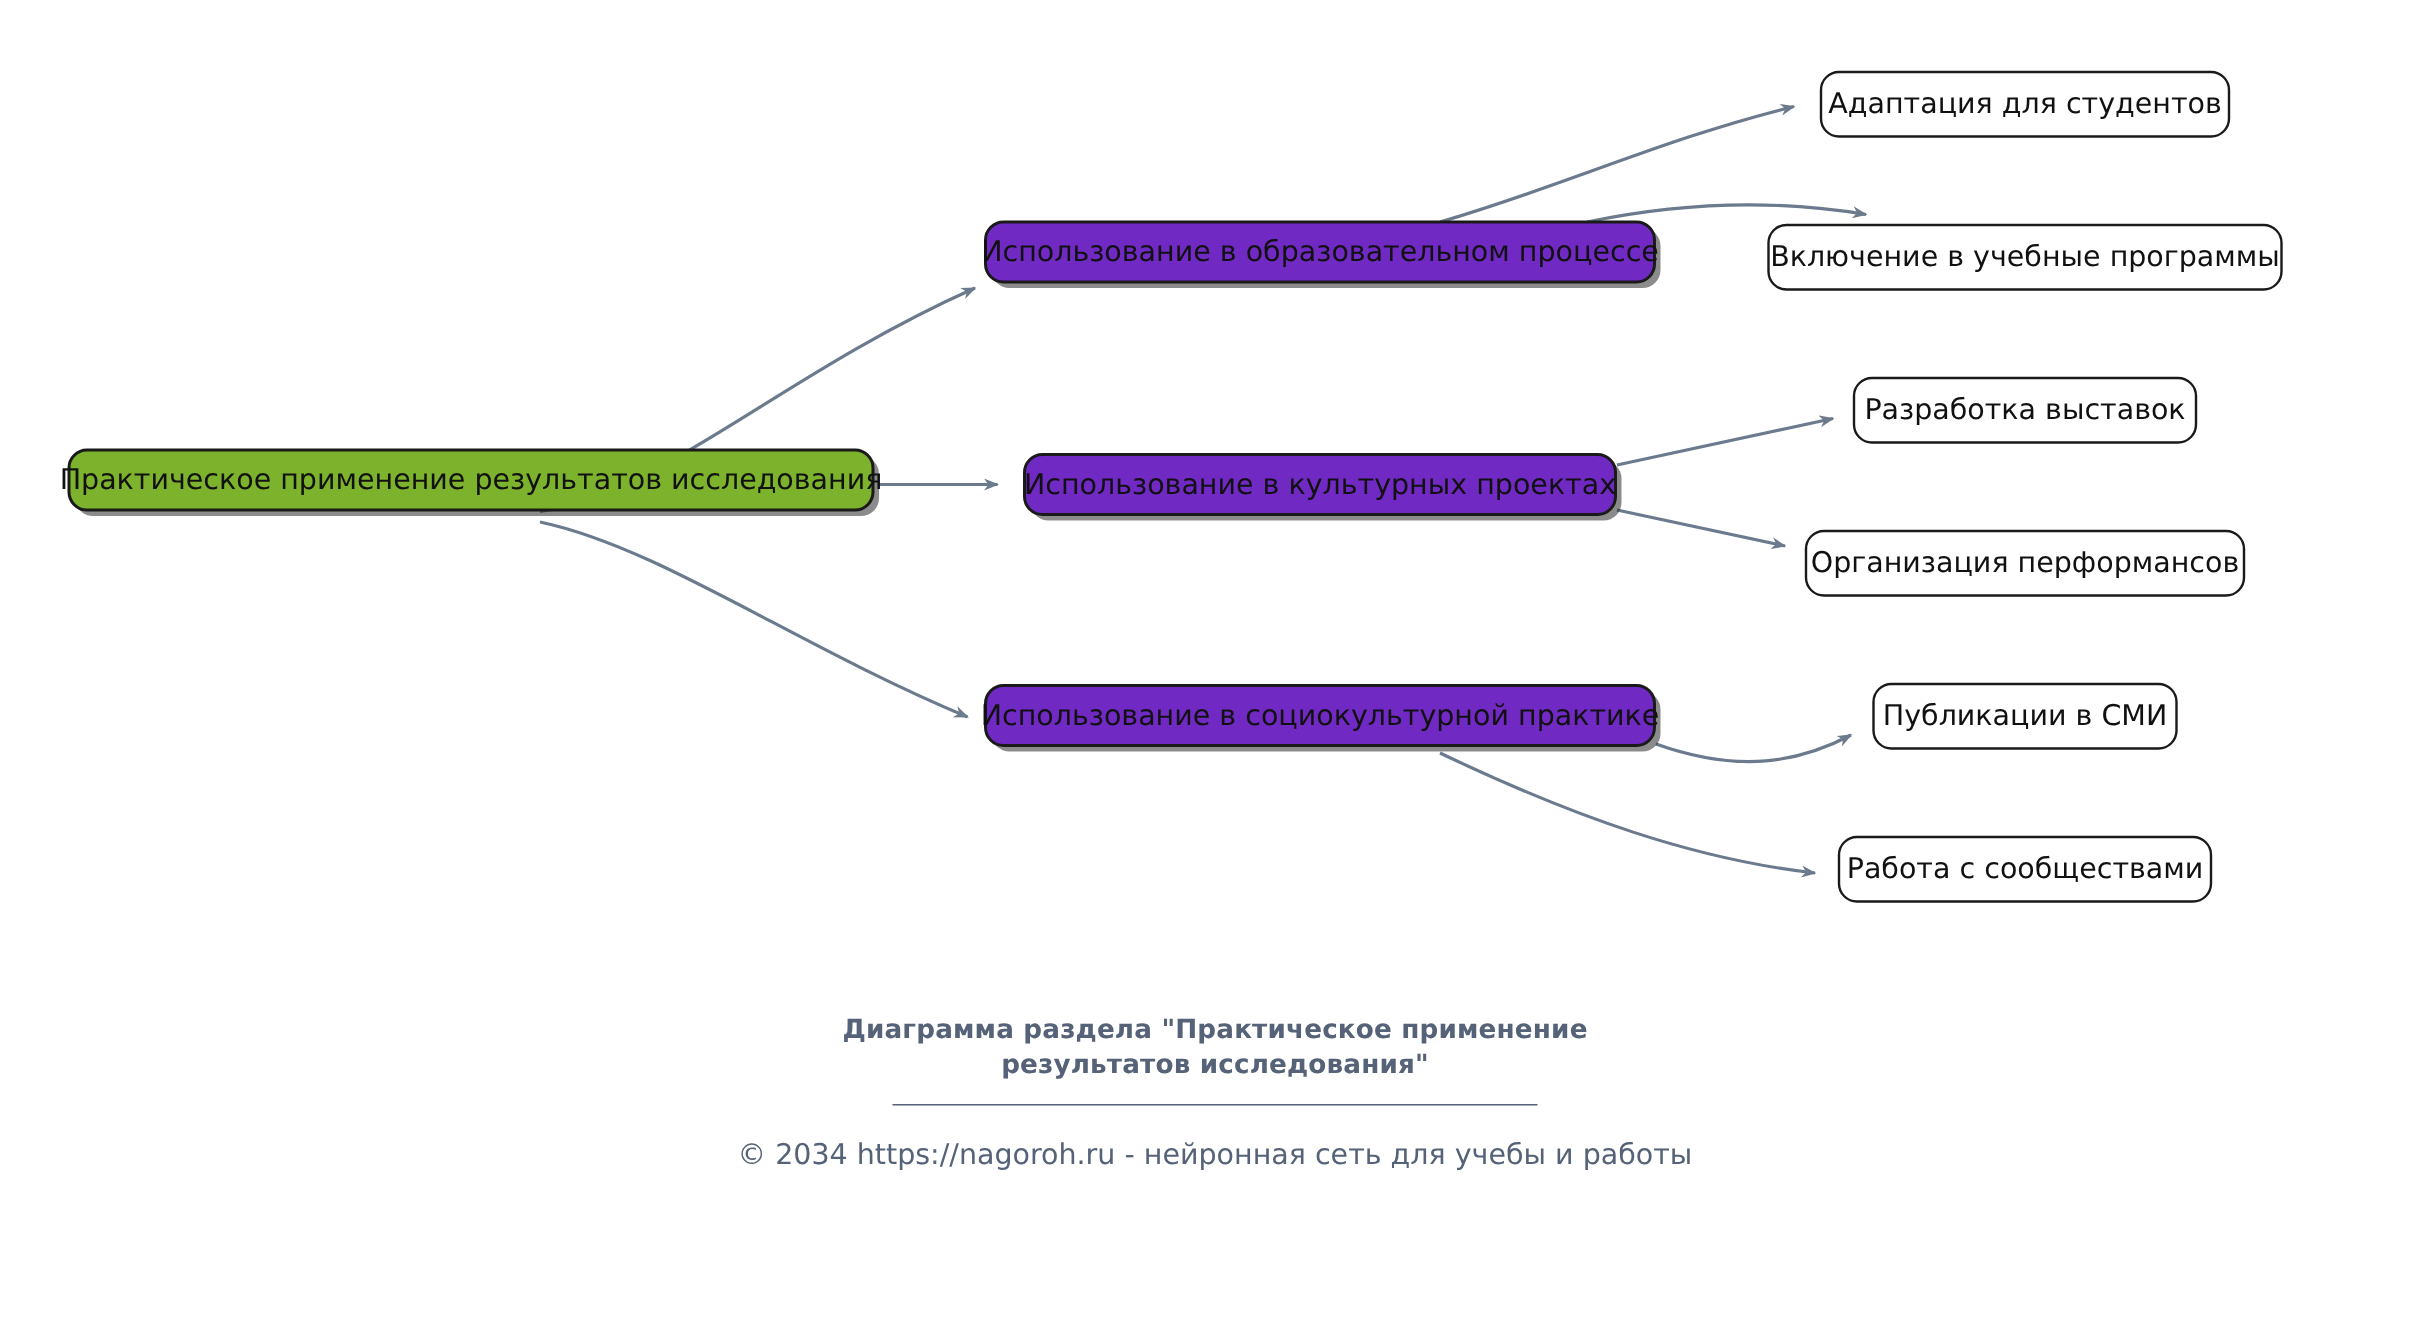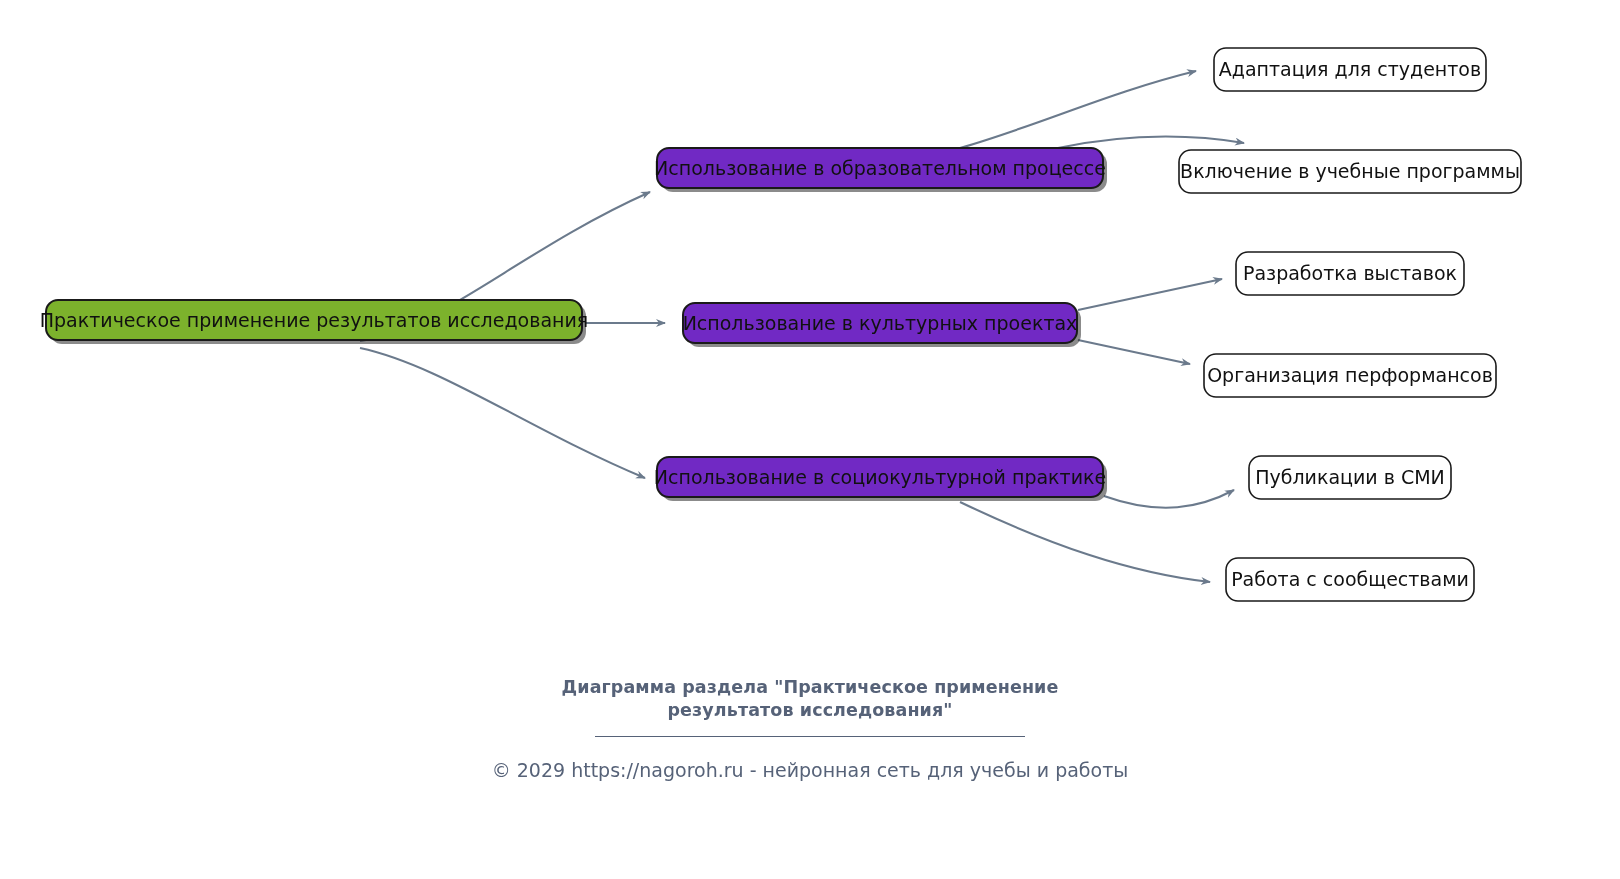--- a/index.html
+++ b/index.html
@@ -183,16 +183,16 @@
 
     </g>
   </svg>
 
   <div class="footer-block">
     <div class="footer-title">
       <span class="line">Диаграмма раздела "Практическое применение</span>
       <span class="line">результатов исследования"</span>
     </div>
     <div class="footer-rule"></div>
-    <div class="footer-copy">© 2029 https://nagoroh.ru - нейронная сеть для учебы и работы</div>
+    <div class="footer-copy">© 2034 https://nagoroh.ru - нейронная сеть для учебы и работы</div>
   </div>
 
 </div>
 
 </body></html>

